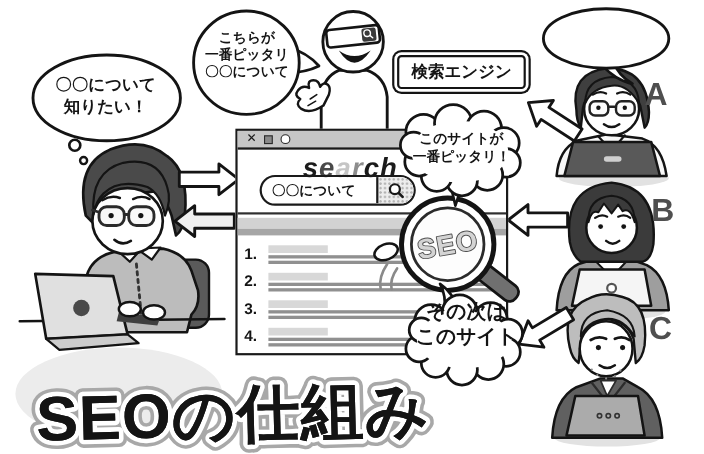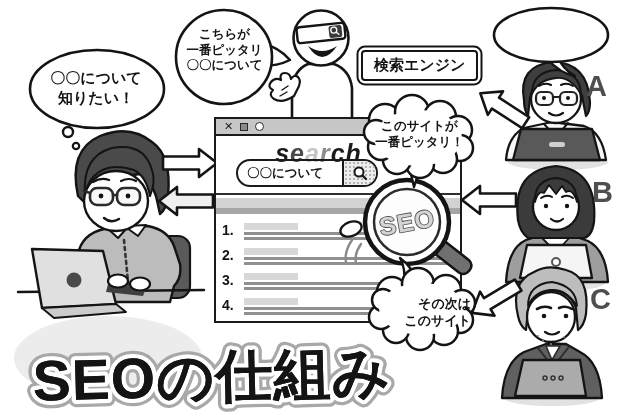--- a/index.html
+++ b/index.html
@@ -34,21 +34,21 @@
   .bars{display:flex;flex-direction:column;gap:2px;padding-top:0;}
   .bar-t{width:54px;height:7px;background:#d8d8d8;}
   .bar-l{height:3px;background:#909090;}
   .w-long{width:204px;} .w-short{width:147px;}
 
   
   .btxt{position:absolute;z-index:4;text-align:center;font-weight:800;line-height:1.3;white-space:nowrap;}
   .t-thought{left:30px;top:68px;width:132px;font-size:15px;}
   .t-engine{left:178px;top:27px;width:93px;font-size:12.5px;line-height:1.25;}
   .t-best{left:371px;top:118px;width:97px;font-size:12.5px;}
-  .t-next{left:377px;top:296px;width:94px;font-size:13px;text-align:right;}
+  .t-next{left:377px;top:272px;width:94px;font-size:18px;}
   .t-a{left:496px;top:15px;width:112px;font-size:13.5px;}
   .badge{position:absolute;left:361px;top:50px;z-index:4;background:#fff;
          border:2.5px solid #141414;border-radius:4px;
          box-shadow:0 0 0 2.5px #fff,0 0 0 4.5px #141414;
          padding:4px 11px;font-size:15px;font-weight:900;white-space:nowrap;}
   .p-label{position:absolute;z-index:4;font-size:29px;font-weight:900;color:#4f4f4f;line-height:1;}
   .lbl-a{left:586px;top:72px;} .lbl-b{left:592px;top:178px;} .lbl-c{left:590px;top:285px;}
 </style>
 </head>
 <body>

